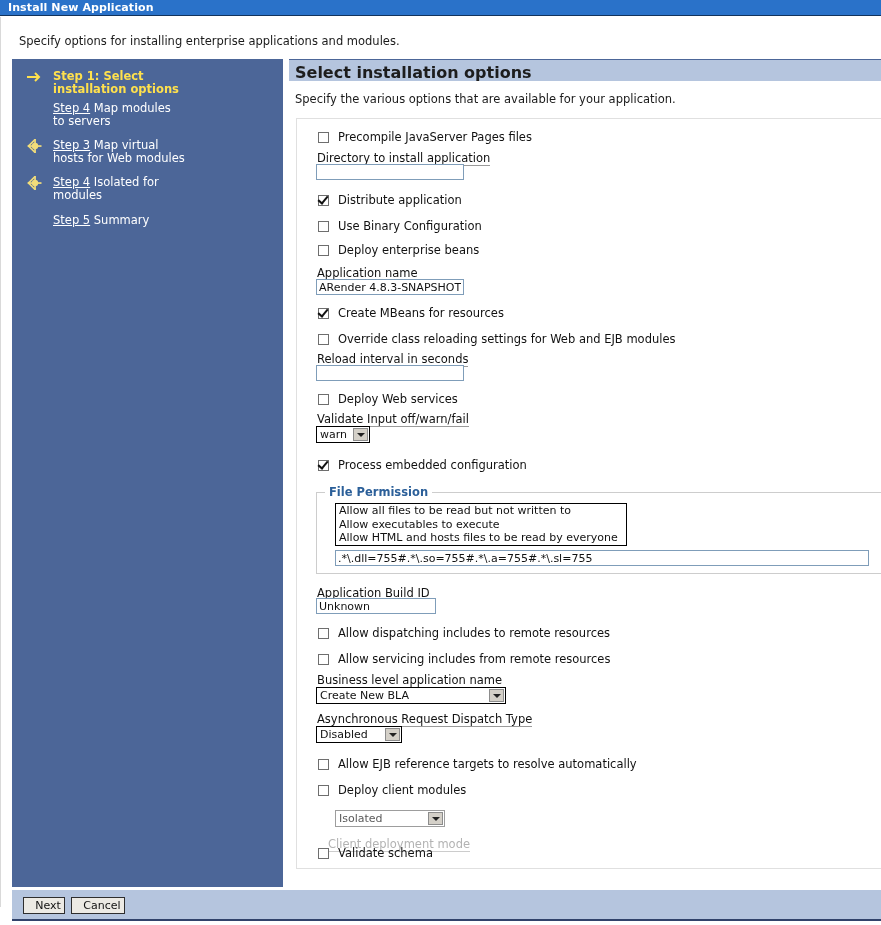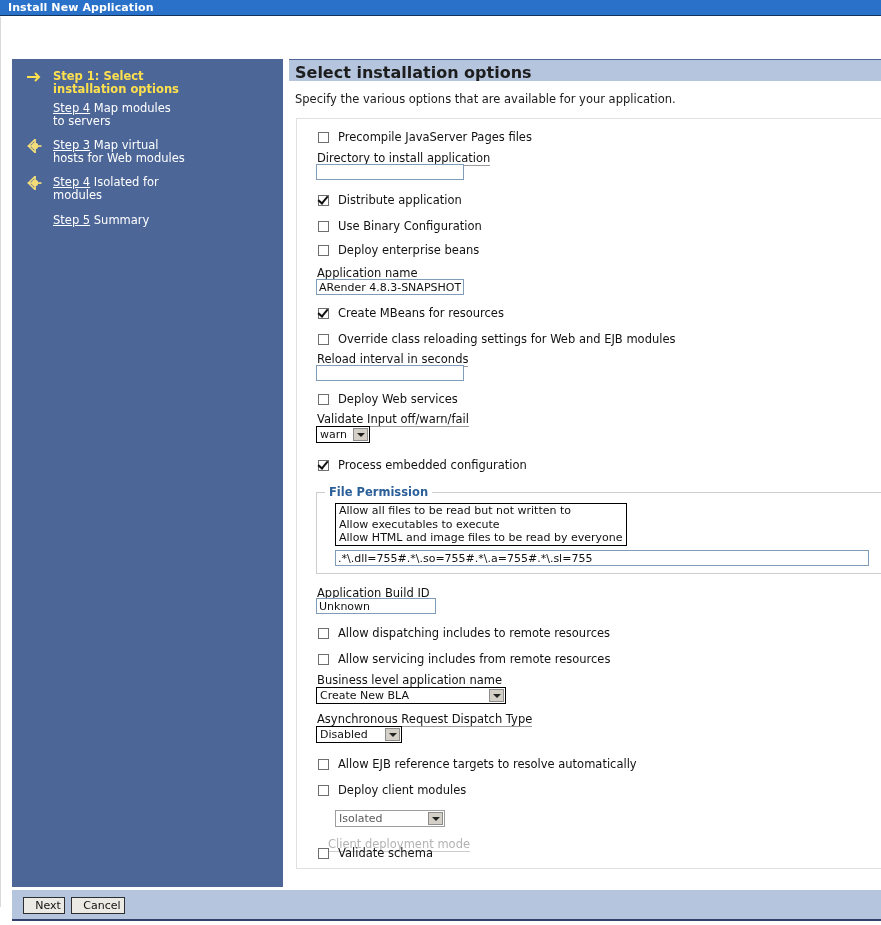--- a/index.html
+++ b/index.html
@@ -274,20 +274,21 @@
 </head>
 <body>
 
 <div id="root">
 
   <div class="titlebar">
     <div class="tb-text">Install New Application</div>
   </div>
   <div class="left-rail"></div>
 
+  <div class="intro">Specify options for installing enterprise applications and modules.</div>
 
   <div class="sidebar">
 
     <div class="step current" style="top:11px;">
       <span class="sicon arrow-icon">
         <svg width="18" height="14" viewBox="0 0 18 14">
             <path d="M1 7 H12 M9 3 L13 7 L9 11" stroke="#ffe14d" stroke-width="2" fill="none"></path>
           </svg>
       </span>
       <span class="stext">
@@ -408,21 +409,21 @@
     <span class="chkbox checked"></span>
     <span class="chk-label">Process embedded configuration</span>
   </div>
 
   <div class="fieldset">
     <span class="legend">File Permission</span>
   </div>
   <div class="listbox">
     <div class="lbitem">Allow all files to be read but not written to</div>
     <div class="lbitem">Allow executables to execute</div>
-    <div class="lbitem">Allow HTML and image files to be read by everyone</div>
+    <div class="lbitem">Allow HTML and hosts files to be read by everyone</div>
   </div>
   <input class="txtinput" style="left: 335px; top: 550px; width: 534px;" value=".*\.dll=755#.*\.so=755#.*\.a=755#.*\.sl=755">
 
   <div class="fld-label" style="left:317px; top:587px;">Application Build ID</div>
   <input class="txtinput" style="left: 316px; top: 598px; width: 120px;" value="Unknown">
 
   <div class="row chk-row" style="left:318px; top:628px;">
     <span class="chkbox"></span>
     <span class="chk-label">Allow dispatching includes to remote resources</span>
   </div>

